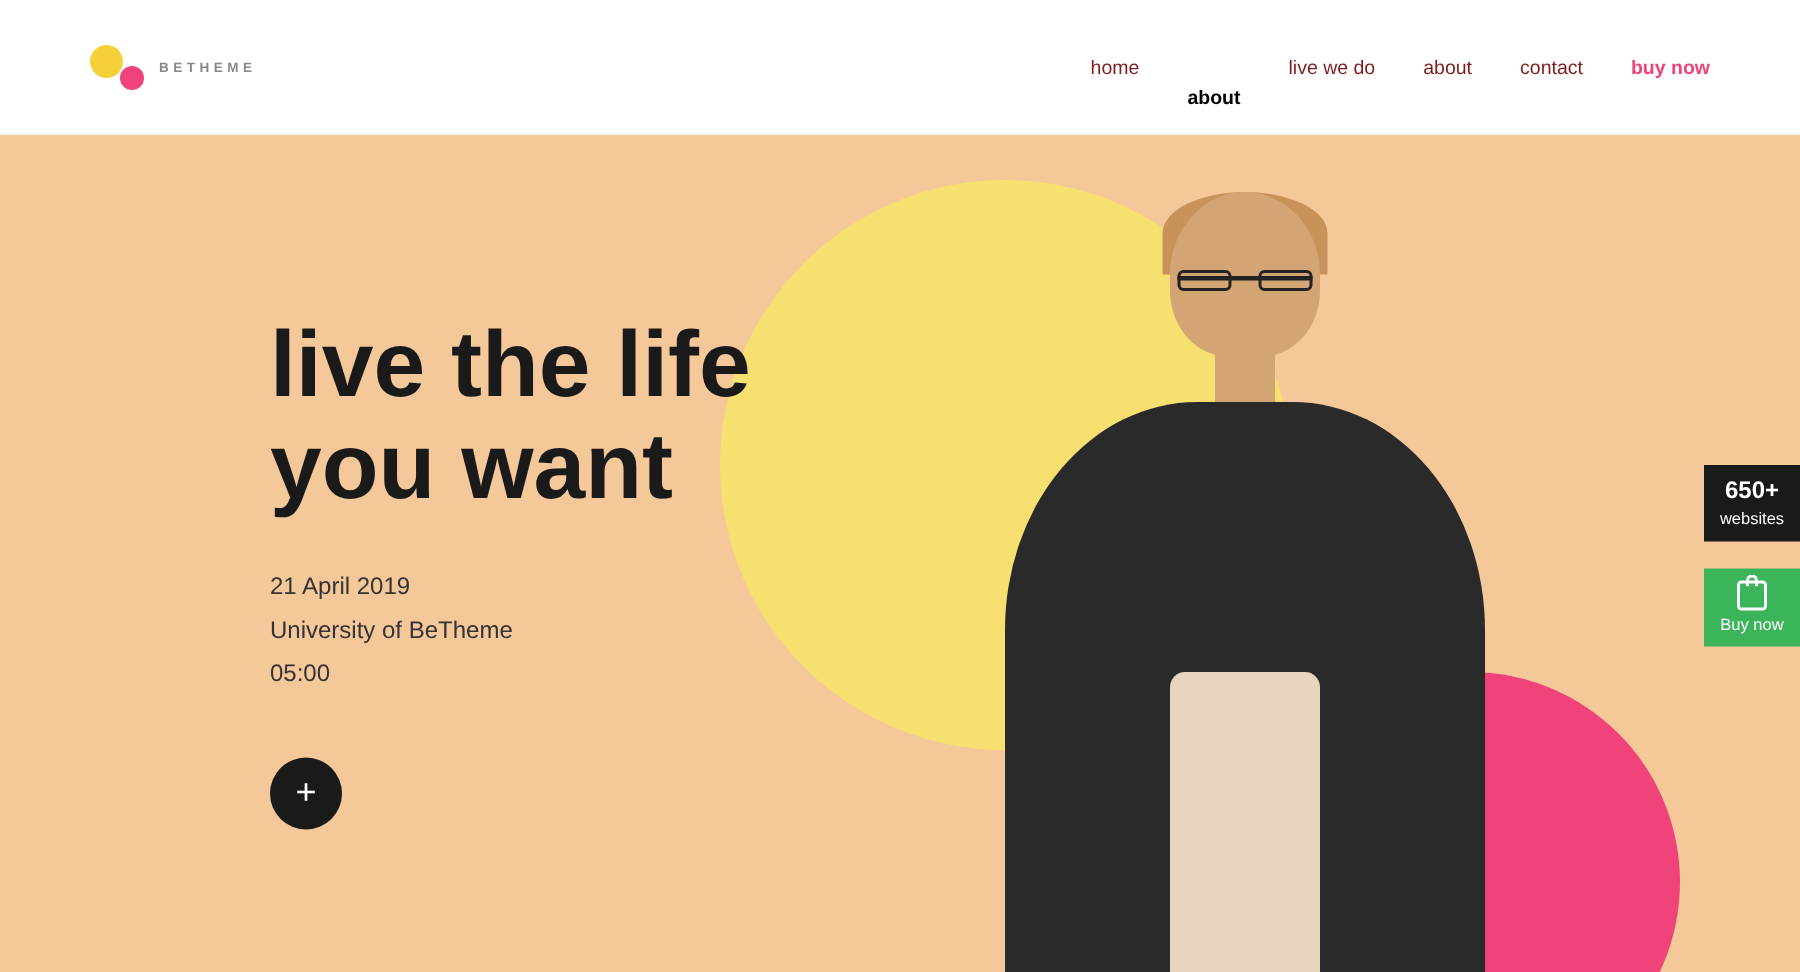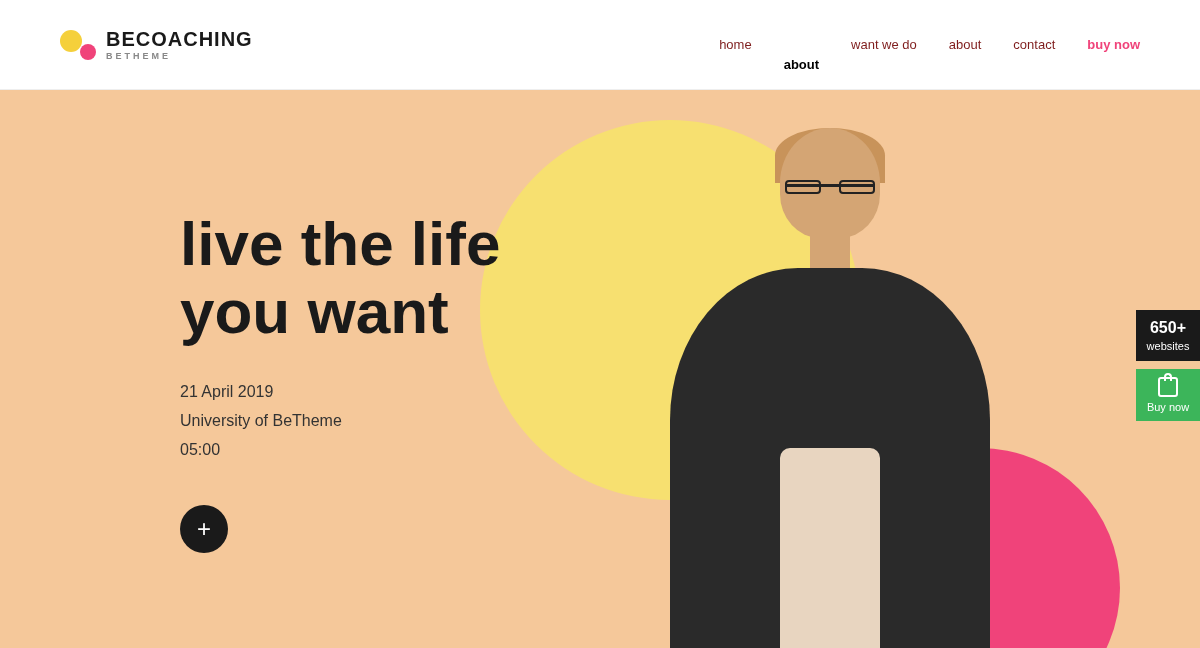--- a/index.html
+++ b/index.html
@@ -259,21 +259,21 @@
     }
 
     
     .side-widgets {
       position: absolute;
       right: 0;
       top: 220px;
       z-index: 10;
       display: flex;
       flex-direction: column;
-      gap: 8px;
+      gap: 18px;
     }
     .widget-websites {
       width: 64px;
       background: #1a1a1a;
       color: #fff;
       padding: 8px 6px;
       text-align: center;
       font-size: 11px;
       line-height: 1.3;
     }
@@ -318,28 +318,27 @@
 </head>
 <body>
 
 <header class="header">
   <div class="logo-area">
     <div class="logo-dots">
       <div class="dot-yellow"></div>
       <div class="dot-pink"></div>
     </div>
     <div class="logo-text">
-      <span class="logo-brand">BECOACHING</span>
       <span class="logo-sub">BETHEME</span>
     </div>
   </div>
   <nav class="nav">
     <a class="nav-item">home</a>
     <a class="nav-item active">about</a>
-    <a class="nav-item">want we do</a>
+    <a class="nav-item">live we do</a>
     <a class="nav-item">about</a>
     <a class="nav-item">contact</a>
     <a class="nav-item buy-now">buy now</a>
   </nav>
 </header>
 
 <section class="hero">
 
   <div class="circle-yellow"></div>
   <div class="circle-pink"></div>

